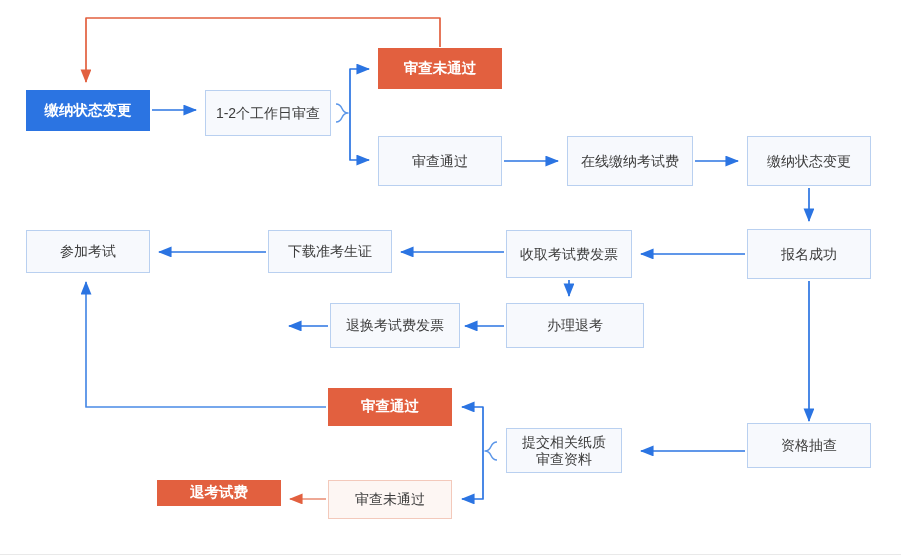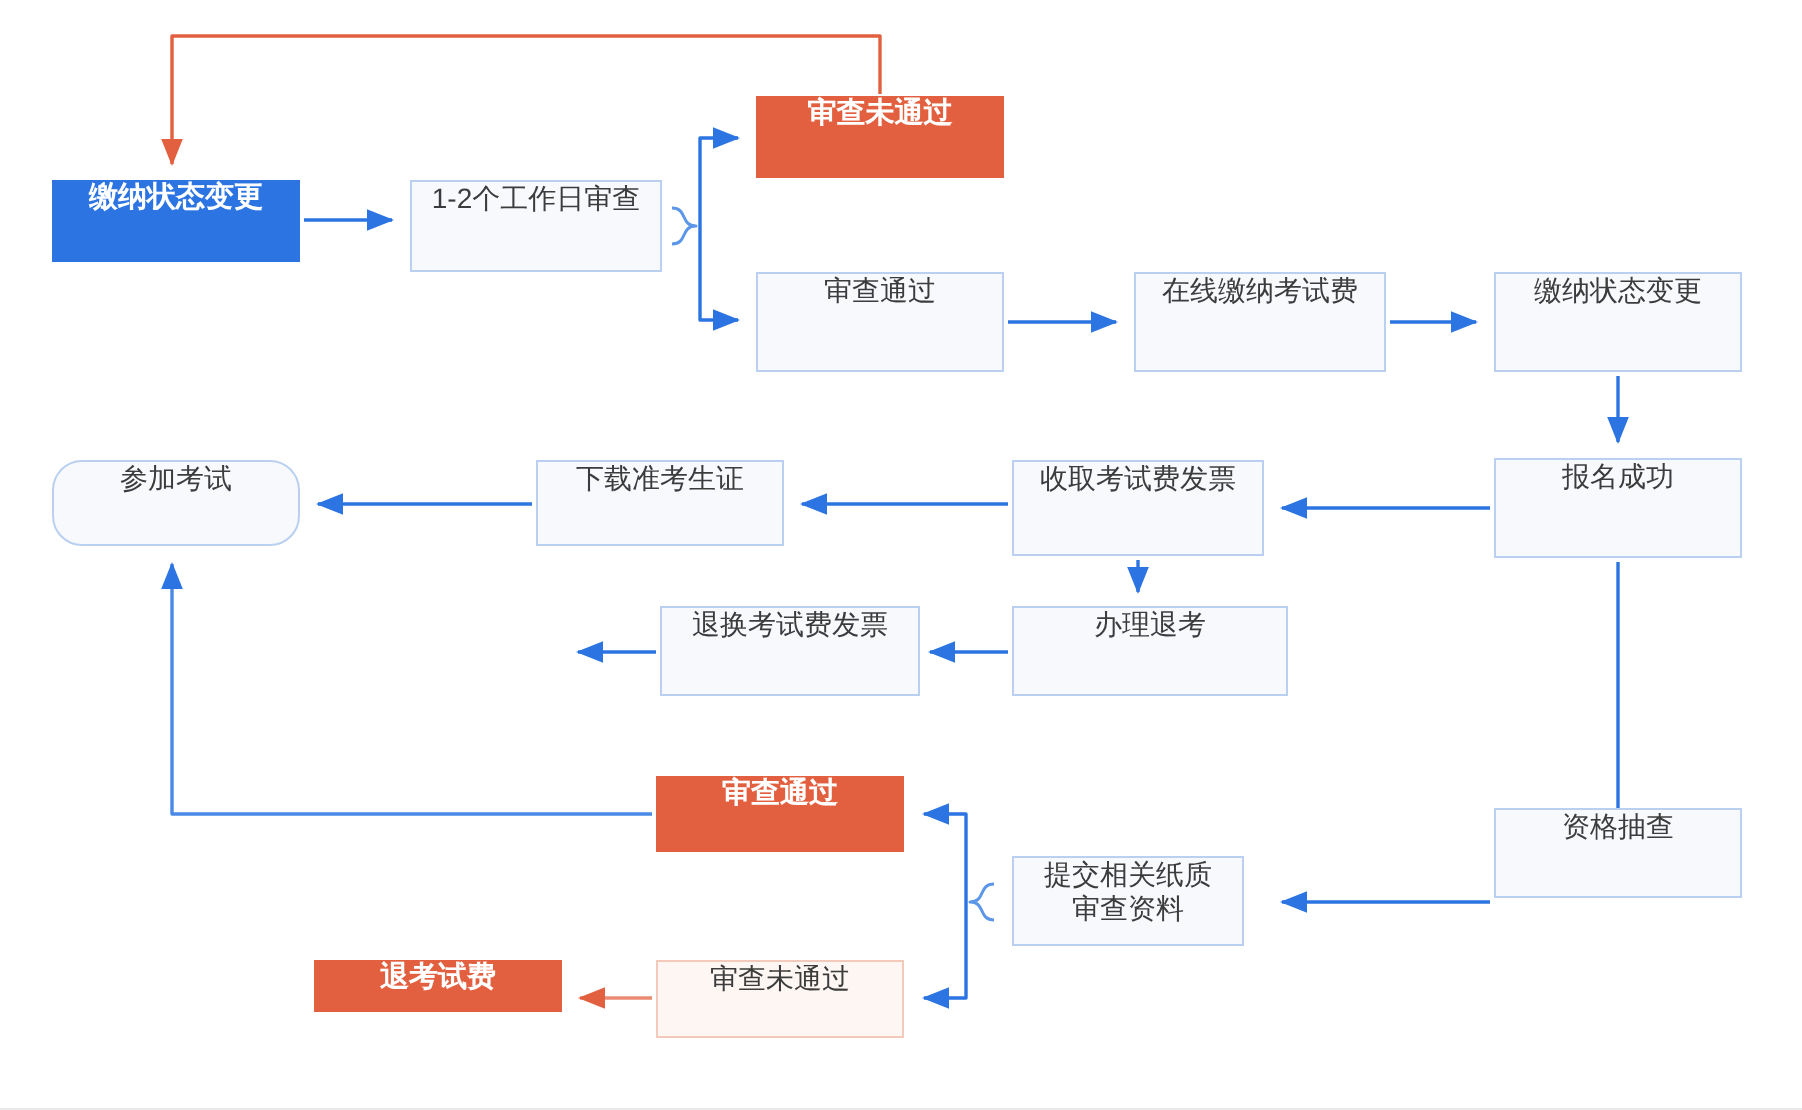--- a/index.html
+++ b/index.html
@@ -22,21 +22,21 @@
     left: 0;
     top: 0;
     width: 901px;
     height: 555px;
     pointer-events: none;
   }
   .node {
     position: absolute;
     box-sizing: border-box;
     display: flex;
-    align-items: flex-start;
+    align-items: center;
     justify-content: center;
     text-align: center;
     line-height: 1.18;
     z-index: 2;
   }
   .node .lbl {
     display: block;
     white-space: pre-line;
   }
   
@@ -165,21 +165,21 @@
   </div>
 
   <div class="node style-lightblue" style="left:506px;top:230px;width:126px;height:48px;">
     <span class="lbl">收取考试费发票</span>
   </div>
 
   <div class="node style-lightblue" style="left:268px;top:230px;width:124px;height:43px;">
     <span class="lbl">下载准考生证</span>
   </div>
 
-  <div class="node style-lightblue" style="left:26px;top:230px;width:124px;height:43px;border-radius:15px;">
+  <div class="node style-lightblue" style="left:26px;top:230px;width:124px;height:43px;">
     <span class="lbl">参加考试</span>
   </div>
 
   <div class="node style-lightblue" style="left:506px;top:303px;width:138px;height:45px;">
     <span class="lbl">办理退考</span>
   </div>
 
   <div class="node style-lightblue" style="left:330px;top:303px;width:130px;height:45px;">
     <span class="lbl">退换考试费发票</span>
   </div>
@@ -187,21 +187,21 @@
 
   <div class="node style-orange" style="left:328px;top:388px;width:124px;height:38px;">
     <span class="lbl">审查通过</span>
   </div>
 
   <div class="node style-lightblue" style="left:506px;top:428px;width:116px;height:45px;">
     <span class="lbl">提交相关纸质
 审查资料</span>
   </div>
 
-  <div class="node style-lightblue" style="left:747px;top:404px;width:124px;height:45px;">
+  <div class="node style-lightblue" style="left:747px;top:423px;width:124px;height:45px;">
     <span class="lbl">资格抽查</span>
   </div>
 
   <div class="node style-lightorange" style="left:328px;top:480px;width:124px;height:39px;">
     <span class="lbl">审查未通过</span>
   </div>
 
   <div class="node style-orange" style="left:157px;top:480px;width:124px;height:26px;">
     <span class="lbl">退考试费</span>
   </div>

